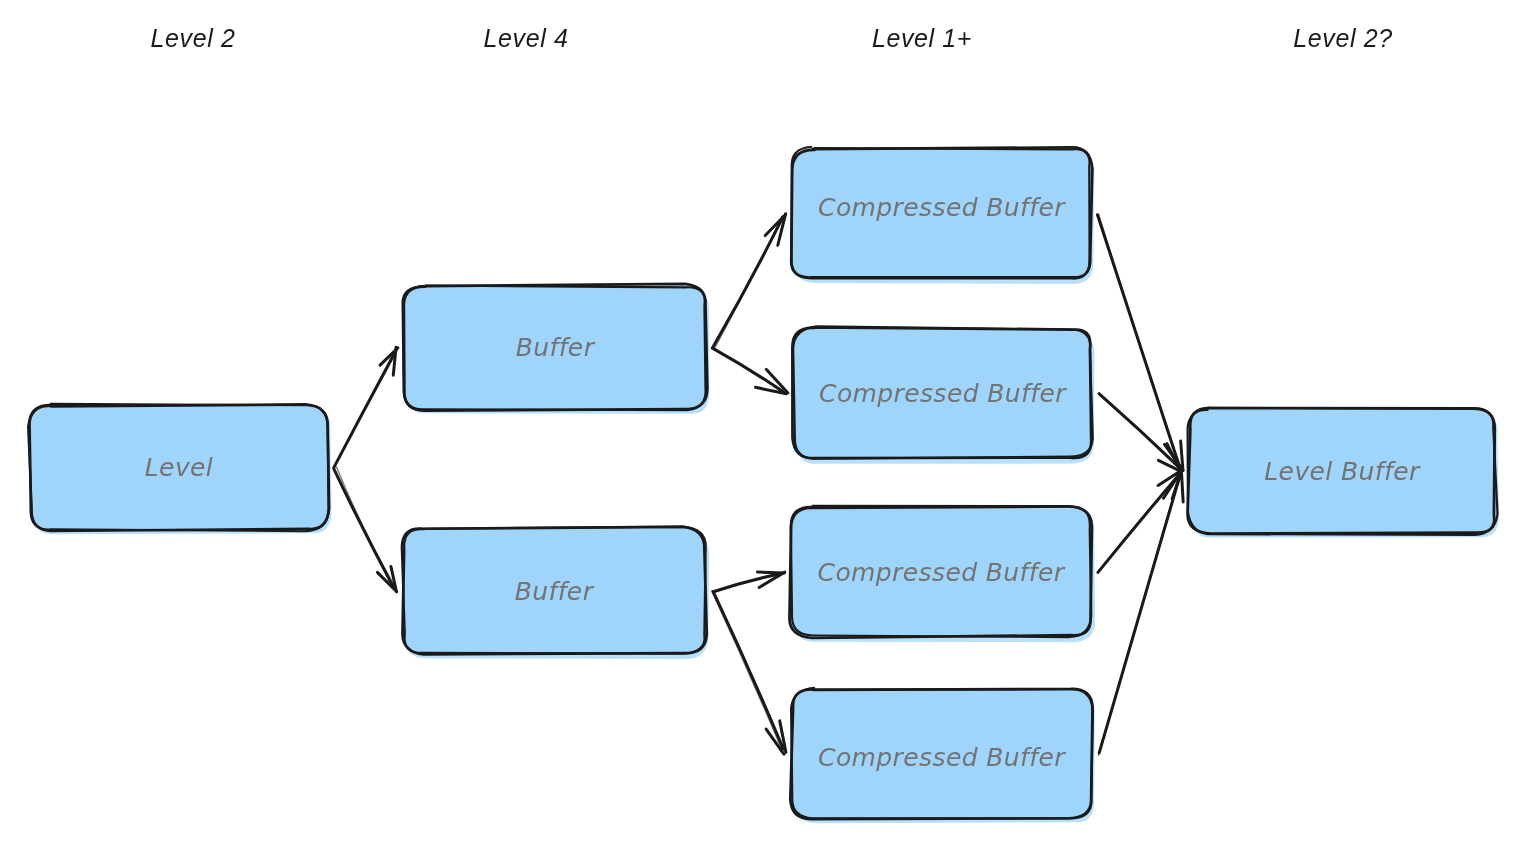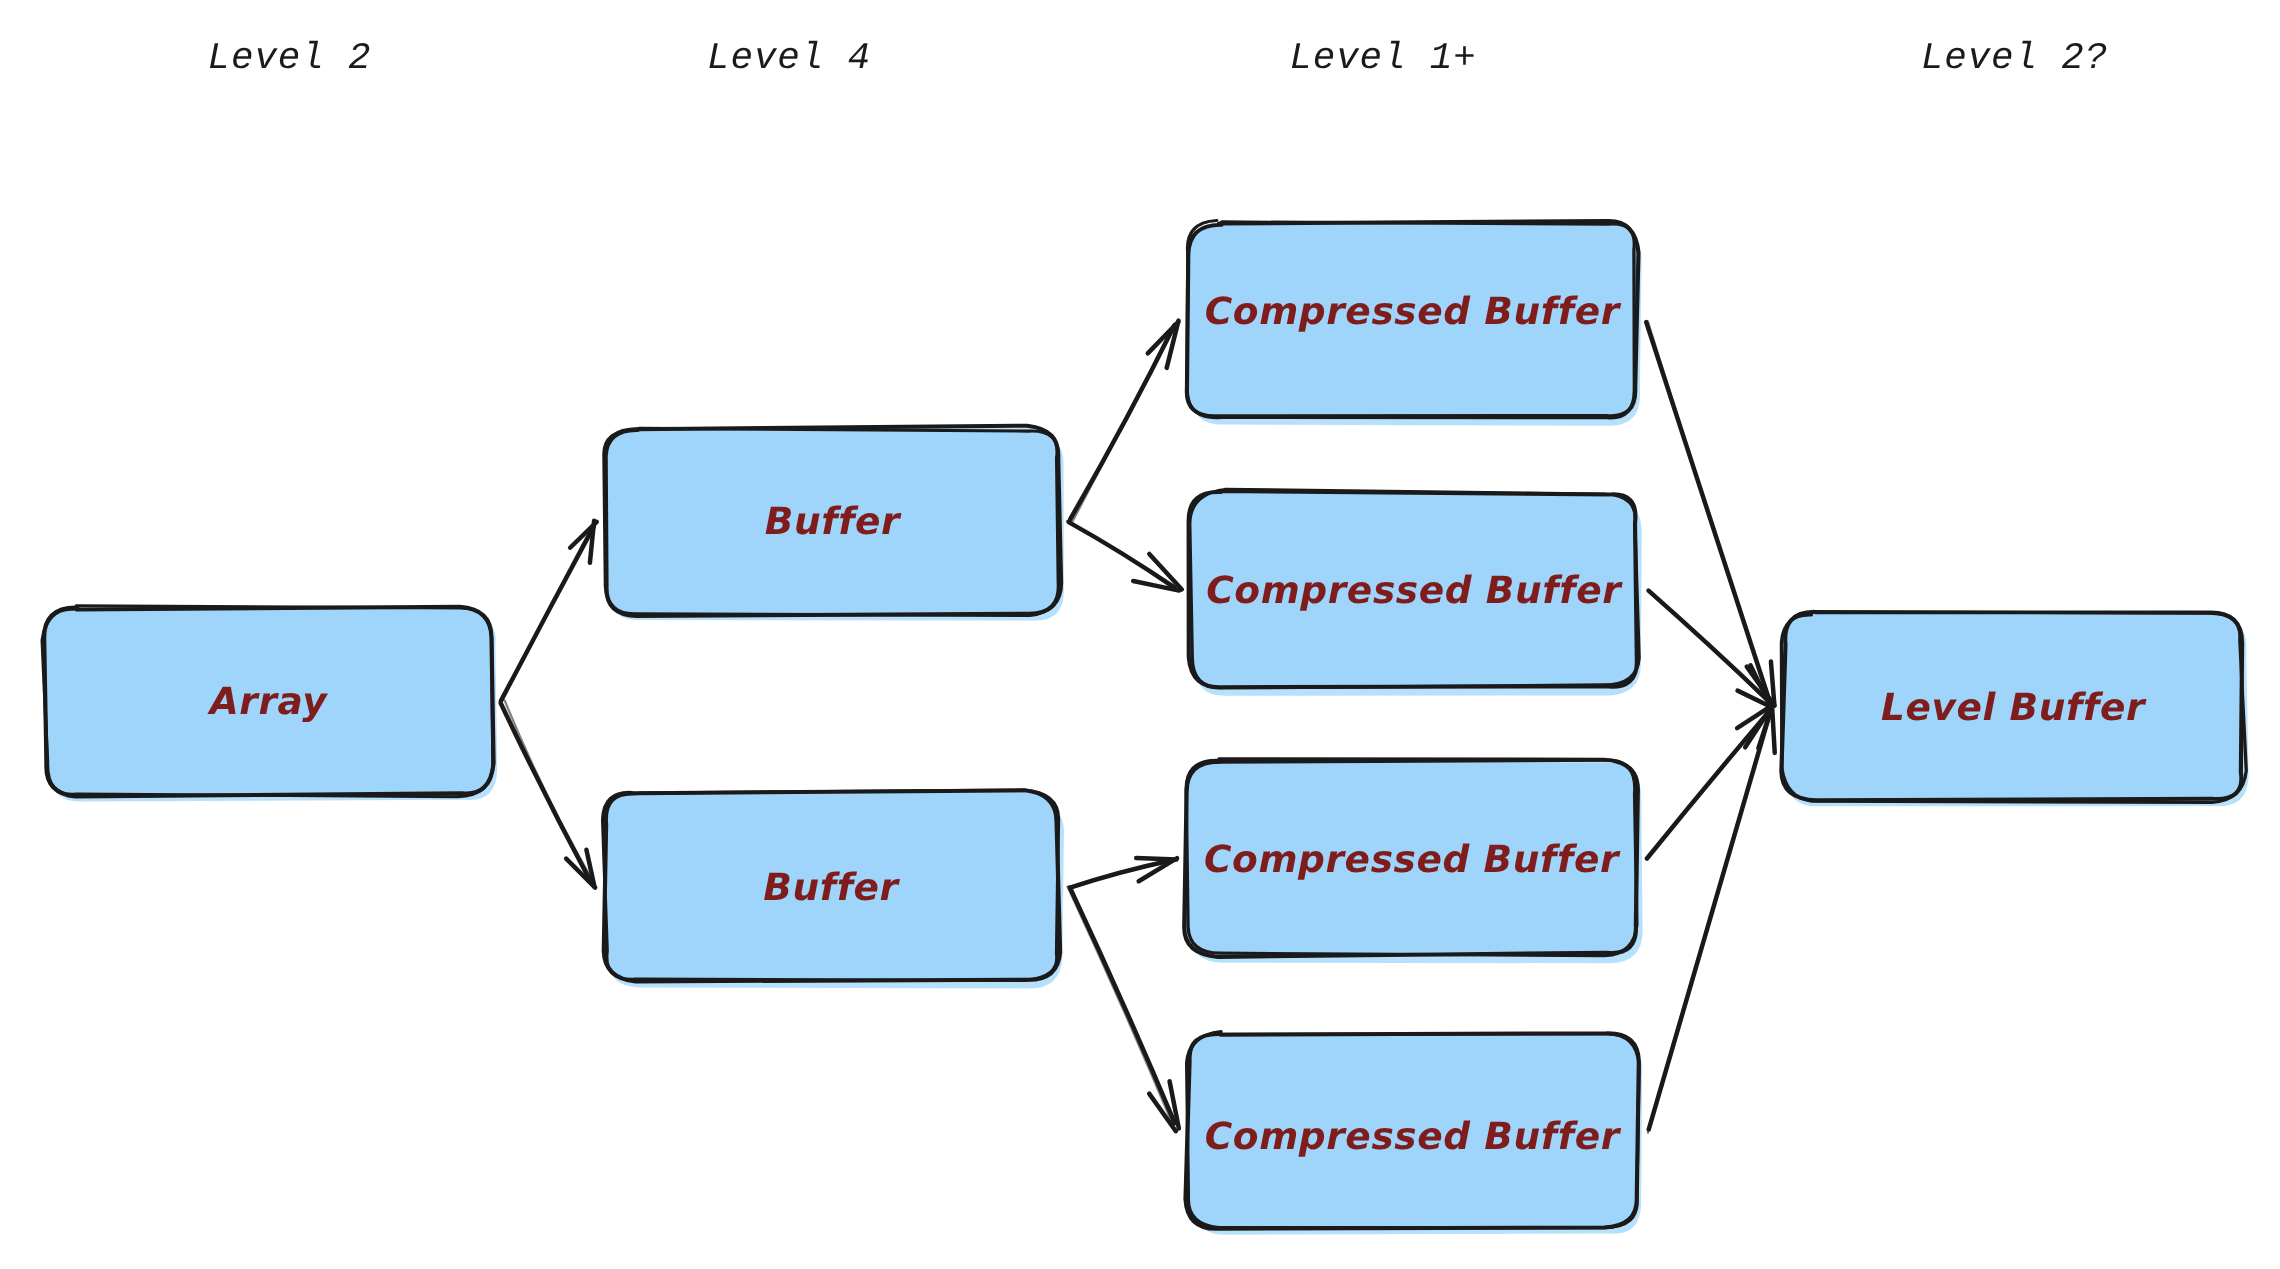--- a/index.html
+++ b/index.html
@@ -21,21 +21,21 @@
   #edge-layer {
     position: absolute;
     left: 0;
     top: 0;
     width: 1520px;
     height: 846px;
     pointer-events: none;
   }
   .col-header {
     position: absolute;
-    font-family: Liberation Mono, monospace;
+    font-family: Liberation Sans, sans-serif;
     font-size: 25px;
     font-style: italic;
     letter-spacing: 0.6px;
     color: #1b1b1b;
     white-space: nowrap;
     transform: translateX(-50%);
     text-align: left;
   }
   .node {
     position: absolute;
@@ -51,25 +51,24 @@
     width: 100%;
     height: 100%;
   }
   .node-label {
     position: relative;
     z-index: 3;
     font-family: "DejaVu Sans", sans-serif;
     font-size: 25px;
     font-style: italic;
     letter-spacing: 0.4px;
-    color: #7f1d1d;
+    color: #737373;
     white-space: nowrap;
     text-align: center;
     pointer-events: none;
-    font-weight: bold;
   }
   .node-label.nudge-up { transform: translateY(-6px); }
   .node-label.nudge-down { transform: translateY(4px); }
 </style>
 </head>
 <body>
 
 <div id="canvas">
 
   <svg id="edge-layer" viewBox="0 0 1520 846" xmlns="http://www.w3.org/2000/svg">
@@ -142,21 +141,21 @@
       <div class="col-header" style="left: 1343px; top: 24px;">Level 2?</div>
     </div>
   <div id="nodes">
       <div class="node" style="left: 23px; top: 399px; width: 312px; height: 137px;">
         <svg class="node-shape" viewBox="-7 -7 326 151" preserveAspectRatio="none">
           <path d="M 22.083430433273314 -0.9914925998076796 L 291.14686825685203 0.25179976131767035 Q 313.16427043005825 1.004155828244984 311.0465726170689 21.251989723555745 L 312.3611647590995 114.5372032025829 Q 310.92734242938457 137.82383451815696 290.917898324877 135.8757790626958 L 23.11089686341584 137.16814038138835 Q 0.8348936051130295 138.0446139002219 0.9188299667090177 114.21689946260304 L 0.5445524476468563 21.329482518322767 Q 1.0553743366152049 0.7342175586149097 22.848316617310047 -0.016008858941495417" fill="#9fd5fb" opacity="0.75" transform="translate(3,5)"></path>
           <path d="M 21.502455910667777 -0.10315977269783616 L 290.4514860799536 0.33937072986736894 Q 311.536268427968 -0.3228005771525204 312.8414511466399 22.941996697802097 L 311.5255449805409 115.23087074002251 Q 312.59067191462964 137.64083484420553 290.09118715301156 136.76800251333043 L 22.855637279339135 137.11452791886404 Q -0.9437168855220079 137.12326242541894 -0.13919358793646097 114.2651760079898 L -0.4331648424267769 22.762795514892787 Q 0.6765628615394235 0.2692398545332253 22.941002862527966 -0.7381146908737719" fill="#9fd5fb"></path>
           <path d="M 22.301362915942445 1.1102902065962552 L 289.2087657395285 -1.0047802786342799 Q 311.3093373828102 0.6097532397136092 311.31396540305576 21.665152516867966 L 312.7957707578782 113.92338831722736 Q 310.5413639850449 138.28983793938534 290.89868646529504 136.0912763202563 L 21.519605713477358 138.50285700736566 Q 0.6628164558205754 136.16375585086644 1.3102945636492223 115.46118932934478 L -0.2289412736427039 23.12912098597735 Q -1.0881849410478026 -1.0363664858974515 22.877692651981487 -0.43582940623164174" fill="none" stroke="#1a1a1a" stroke-width="2.9" stroke-linecap="round" stroke-linejoin="round"></path>
           <path d="M 22.06600923202932 -1.649930128455162 L 289.9860594410449 -0.07576842382550239 Q 309.8974581252784 0.41910522133111955 311.4516624514014 21.57504510655999 L 312.2891230400652 115.8613907456398 Q 311.5640123594552 137.80574848279358 287.6264482360333 138.68320963233708 L 22.046392169967294 136.65984107926488 Q 1.3055896427482365 139.1332217782736 2.1136071044951676 112.79873608872295 L -1.6787921715527772 23.593772383034228 Q 1.508996320143342 0.0329128660261631 20.221448468789458 0.8456380426883697" fill="none" stroke="#1a1a1a" stroke-width="2.3" stroke-linecap="round" stroke-linejoin="round"></path>
         </svg>
-        <span class="node-label">Array</span>
+        <span class="node-label">Level</span>
       </div>
       <div class="node" style="left: 397px; top: 279px; width: 316px; height: 137px;">
         <svg class="node-shape" viewBox="-7 -7 330 151" preserveAspectRatio="none">
           <path d="M 22.740605171769857 1.1901033567264676 L 293.7564182583243 -0.9319996671751141 Q 315.82055847793816 0.46705317590385675 315.8541845019907 21.02473916467279 L 316.1246401138604 114.15208656508476 Q 316.25631083734334 137.36309204977005 295.16070663928986 136.3853270823136 L 20.92825117520988 136.05397936012596 Q -0.8390232034027576 136.86891915965825 -0.36920671127736565 115.36547417771071 L -0.9277829423546791 23.064440212585033 Q -0.08858376480638981 -0.5245512211695313 21.14514592066407 0.9801564993336797" fill="#9fd5fb" opacity="0.75" transform="translate(3,5)"></path>
           <path d="M 21.409271189477295 -0.40119936037808657 L 294.1068026111461 0.08845394477248192 Q 316.27455836115405 -0.27176410984247923 316.3172003929503 22.456211587414145 L 316.0646764761768 115.08364418055862 Q 316.3017802857794 136.30232287943363 293.46302521182224 137.51284436229616 L 22.73428696813062 136.48776356317103 Q 0.11712320288643241 137.971420484595 0.15425643930211663 115.17176530137658 L 0.11040979949757457 22.34364464599639 Q -0.4234869102947414 -0.07722240872681141 21.842249949928373 -0.42995952907949686" fill="#9fd5fb"></path>
           <path d="M 22.51204316825606 0.8572725247591734 L 293.55190587076356 -1.6778361360542475 Q 317.4082654111553 1.186134380660951 314.3326007773634 21.911571928765625 L 315.4673597092275 113.52263294160366 Q 316.99975394080394 136.8309477695264 293.9387020256836 136.3919320965186 L 21.17558869062923 138.16790072498844 Q -0.24310752465389668 137.05015658028424 0.6844287286978215 116.332266849 L 0.0794628441799432 20.4933397276327 Q 1.1127689299639314 0.905779320653528 22.526341921323912 1.489222789555788" fill="none" stroke="#1a1a1a" stroke-width="2.9" stroke-linecap="round" stroke-linejoin="round"></path>
           <path d="M 23.255654212087393 0.16050103716552258 L 294.7220142111182 2.2378878269344566 Q 316.5682543464005 1.0990685608237982 315.4293315023184 22.352022774890067 L 317.4425001554191 113.7043252658099 Q 317.3461984828115 135.16272800005973 295.5574256815016 137.715627765283 L 21.039133936166763 136.5482242513448 Q 1.1050959728658198 137.20736074857413 -0.11685336381196976 116.38772715069354 L -1.1313655726611613 20.85329244993627 Q -2.2516435593366624 0.9375214118510484 22.961187636107205 0.3831176172941923" fill="none" stroke="#1a1a1a" stroke-width="2.3" stroke-linecap="round" stroke-linejoin="round"></path>
         </svg>
         <span class="node-label">Buffer</span>
       </div>

